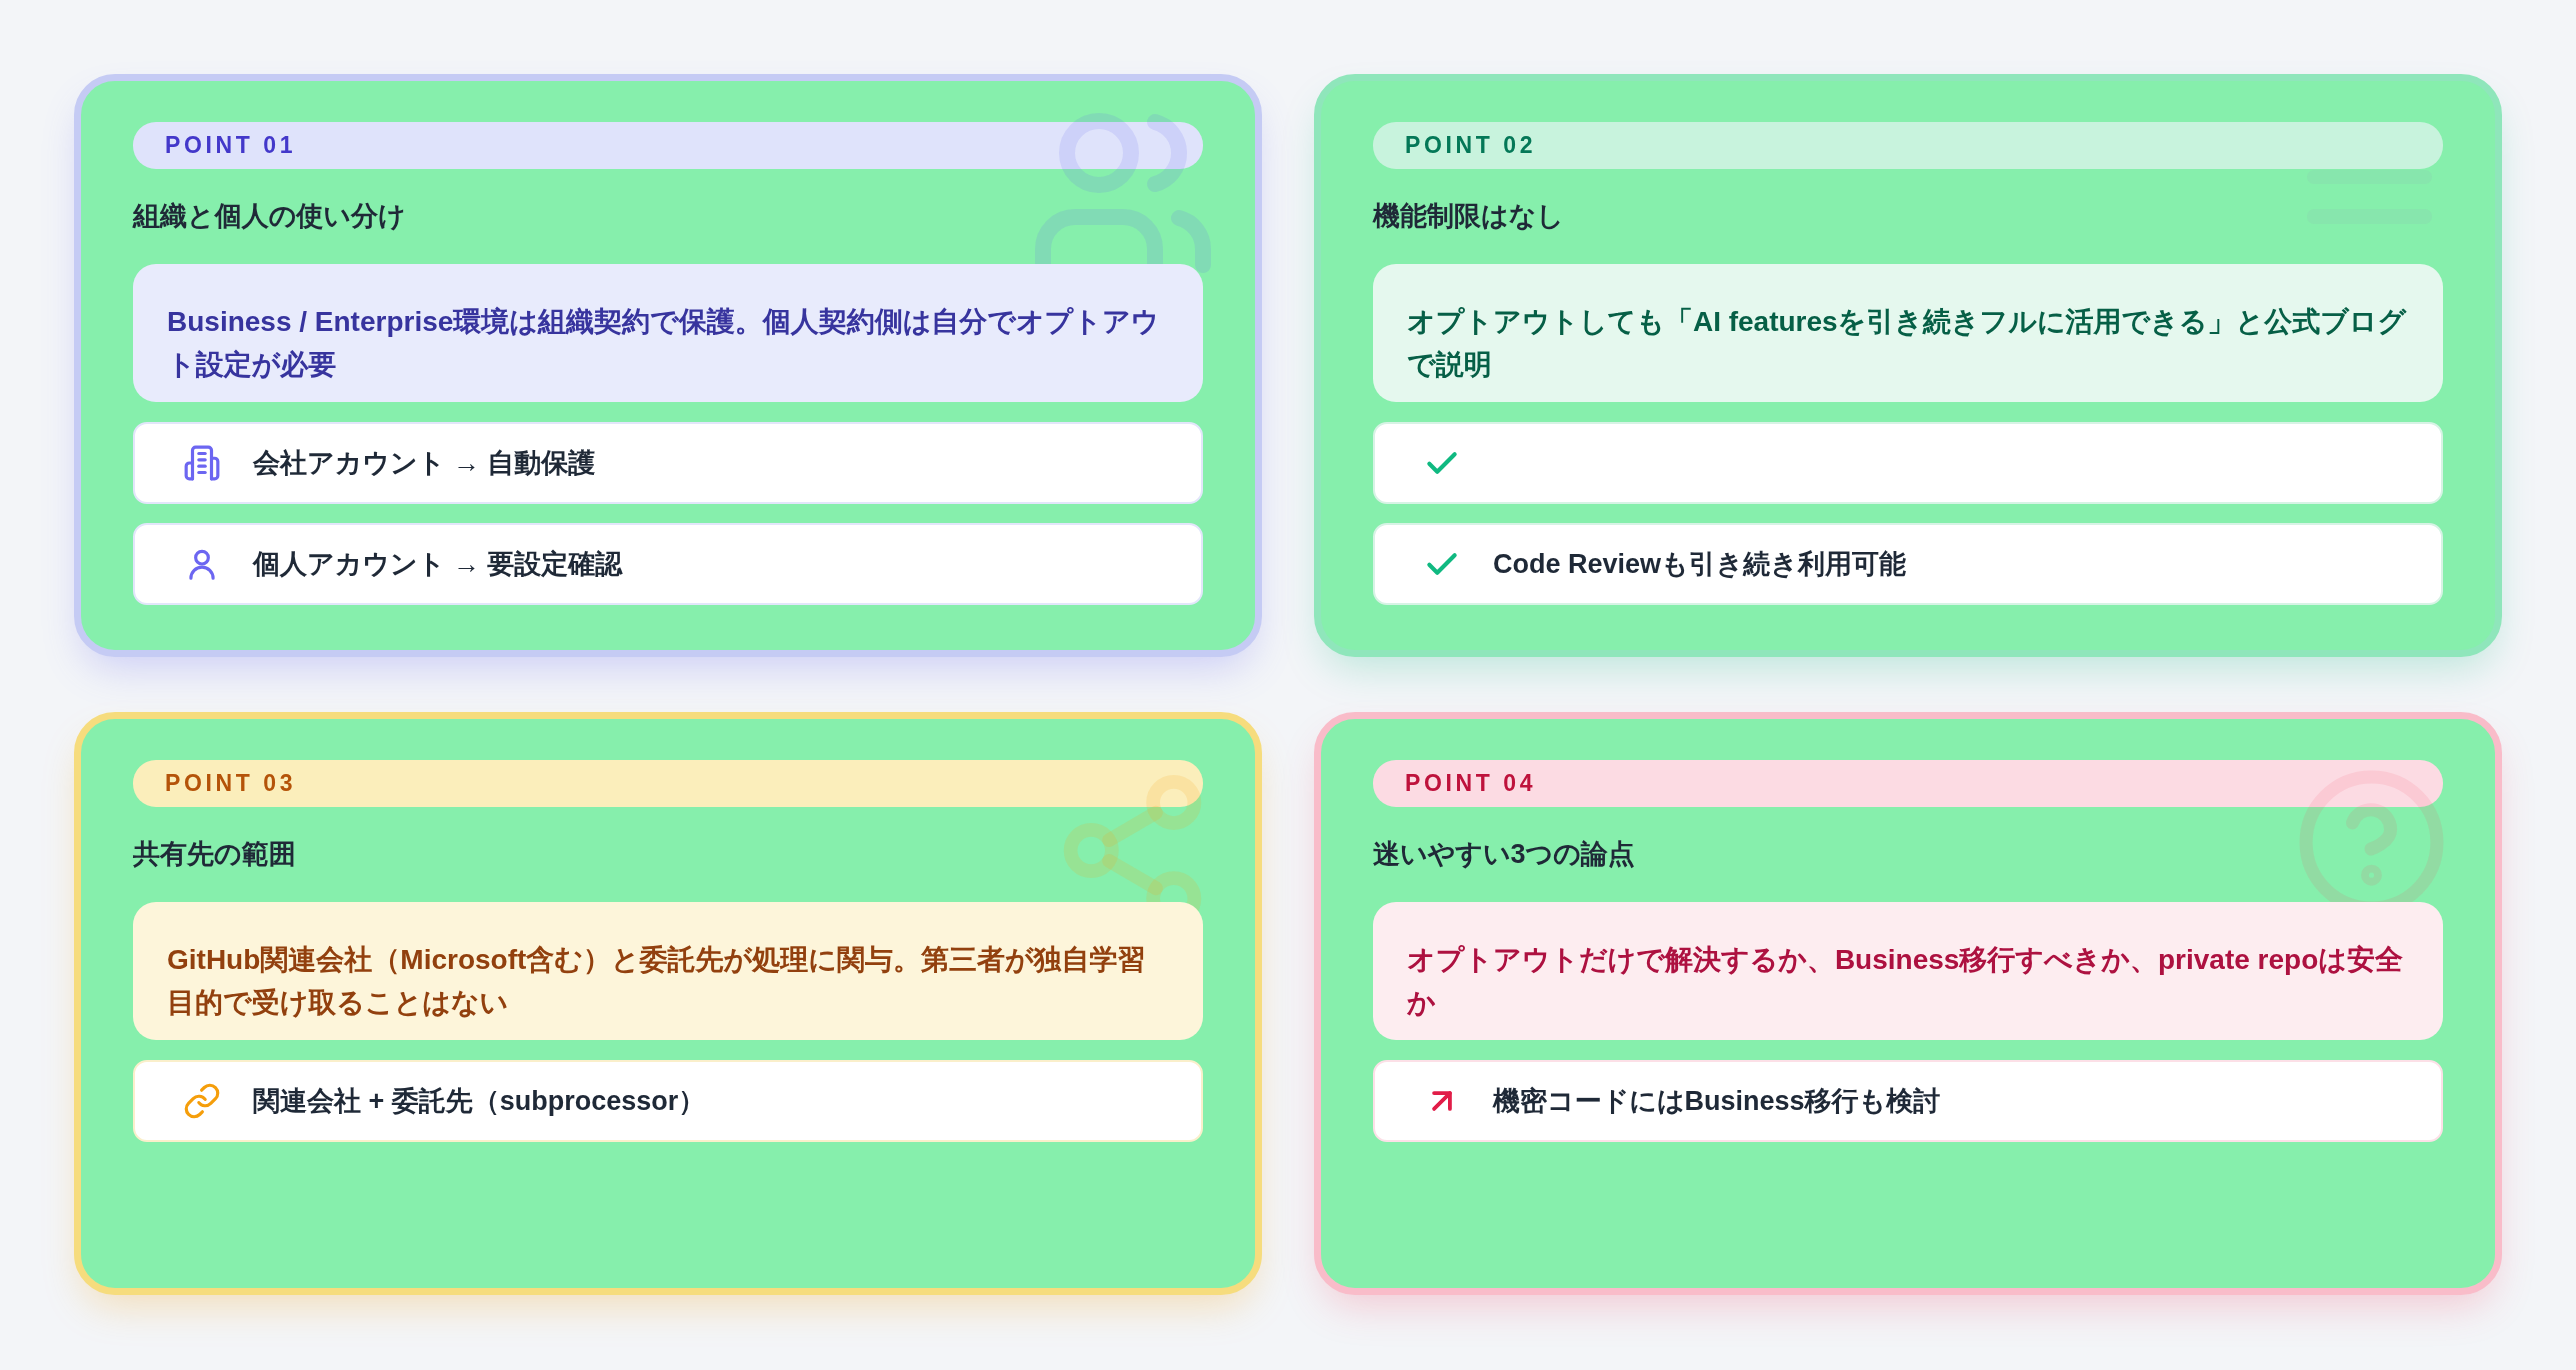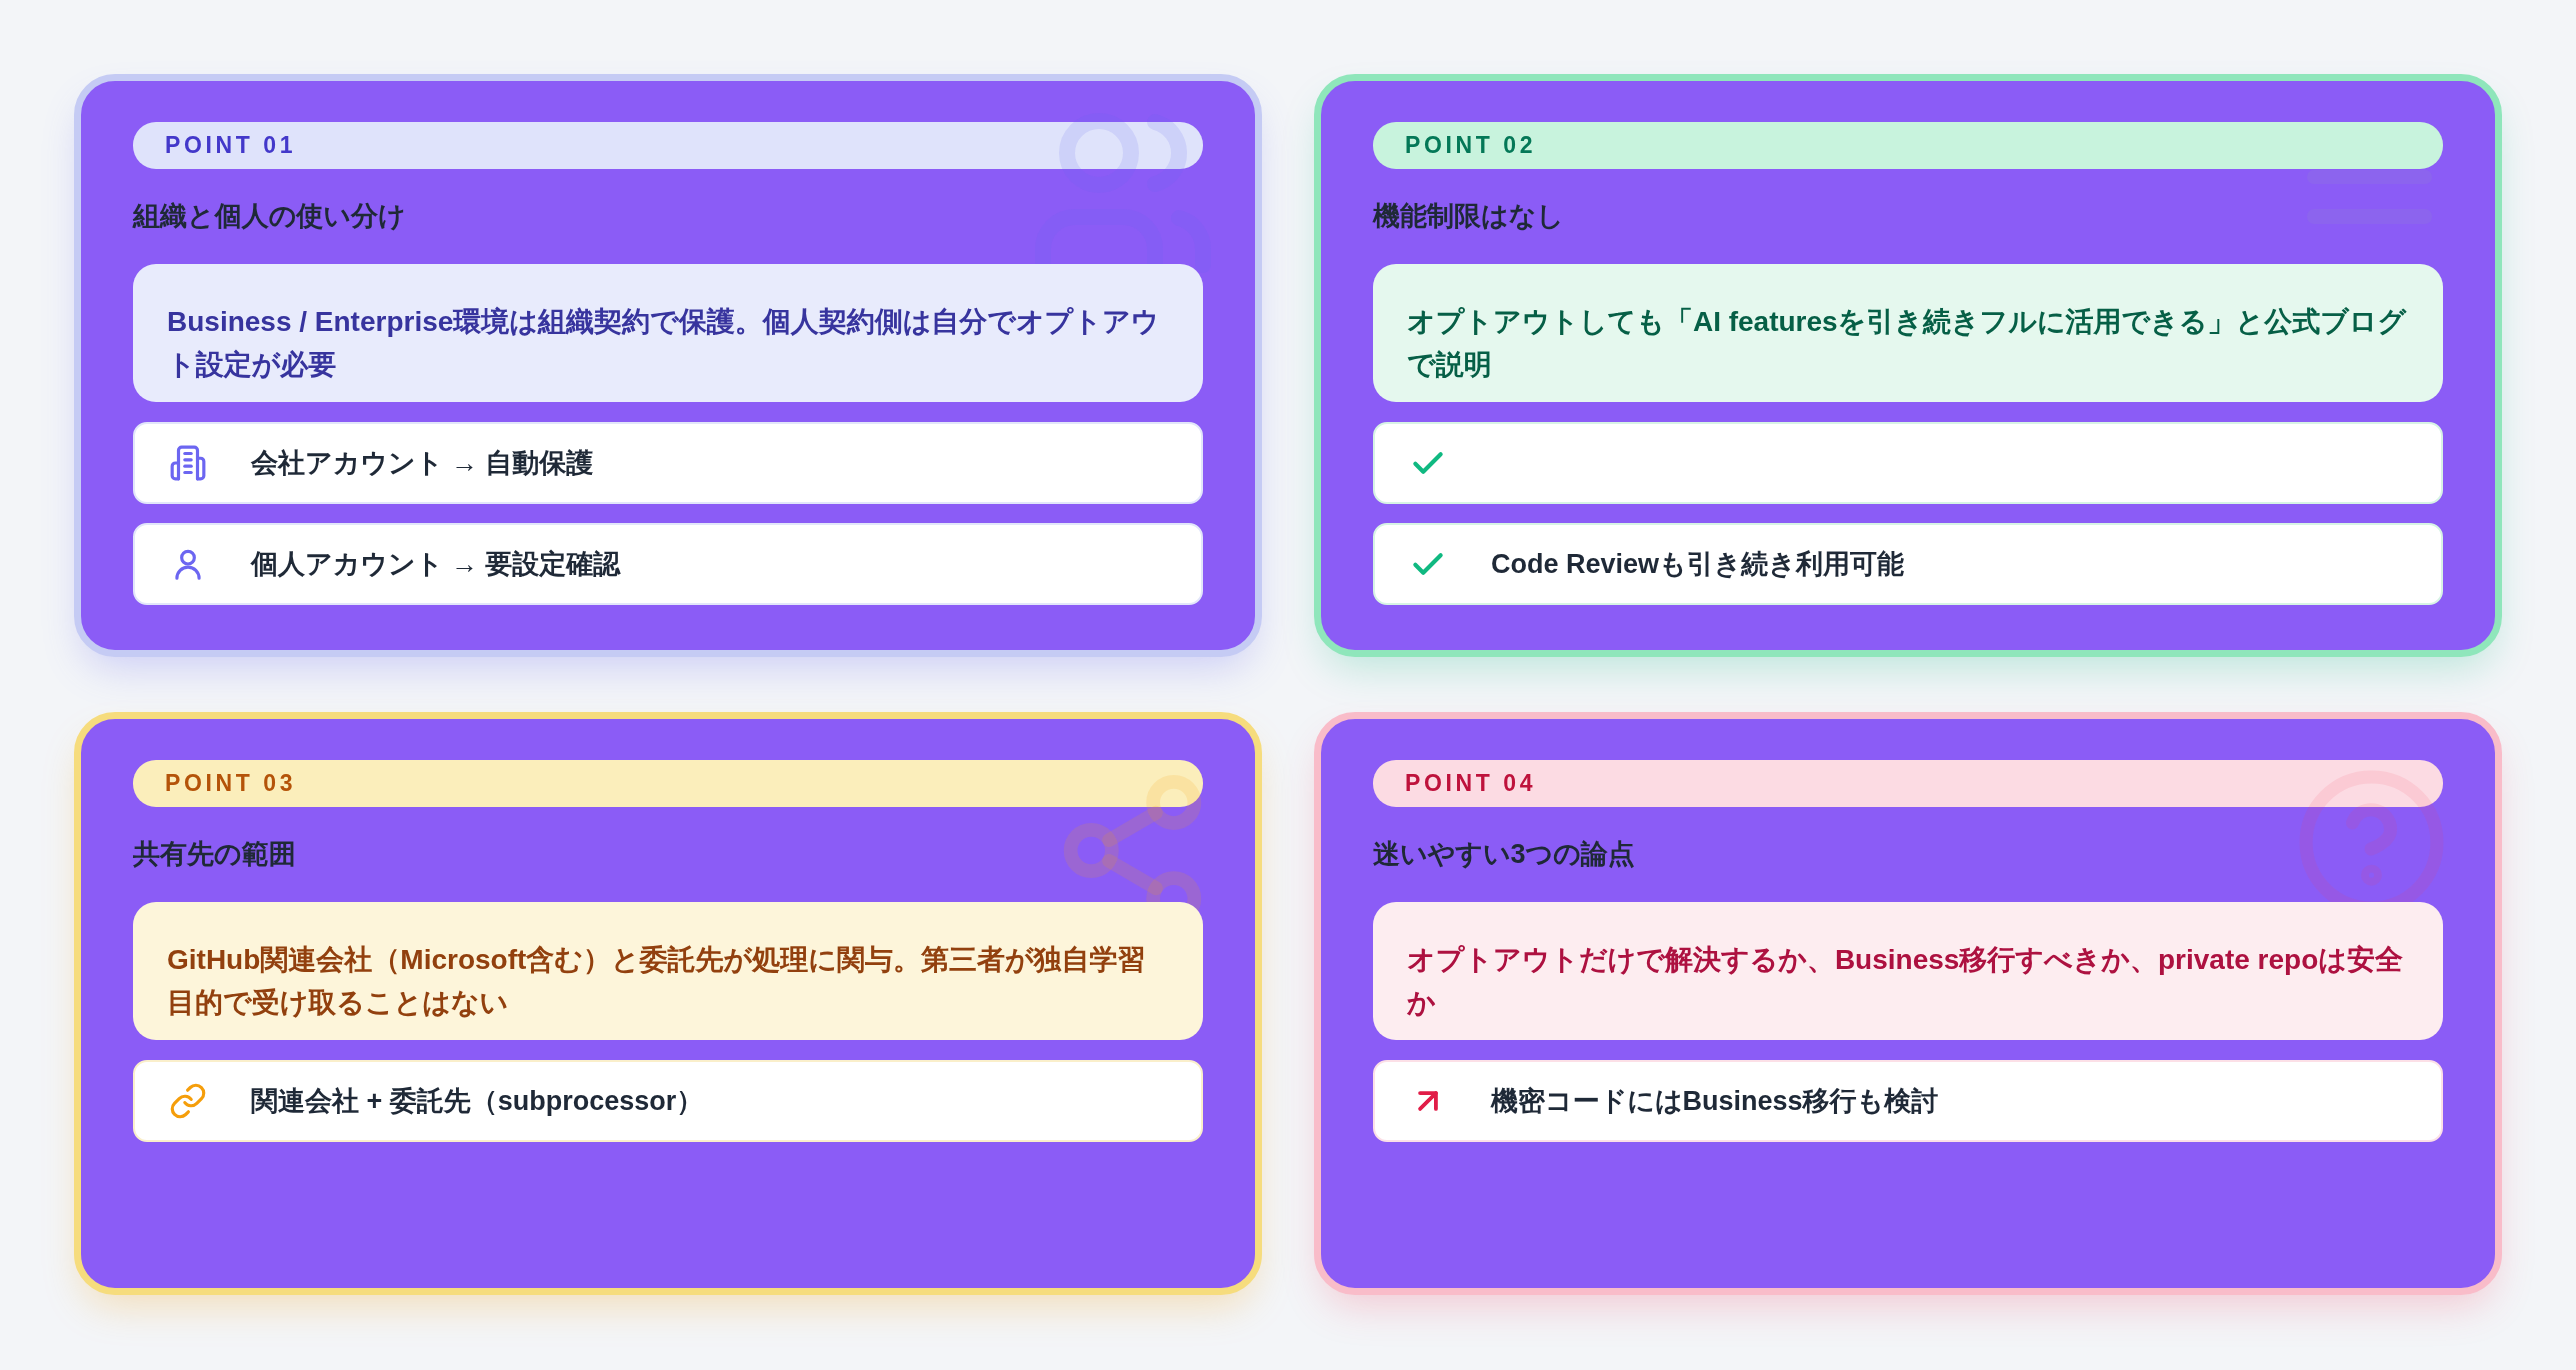--- a/index.html
+++ b/index.html
@@ -1,32 +1,32 @@
 <!DOCTYPE html>
 <html style="font-size:14.3px"><head>
 <meta charset="utf-8">
 <style>
   html,body{margin:0;padding:0;width:2576px;height:1370px;overflow:hidden;
     background:#f3f5f8;font-family:"Liberation Sans","DejaVu Sans",sans-serif;}
   .wrap{box-sizing:border-box;width:2576px;height:1370px;padding:74px;
     display:grid;grid-template-columns:1fr 1fr;grid-template-rows:583px 583px;gap:55px 52px;}
-  .card{position:relative;box-sizing:border-box;background:#8b5cf6;border-radius:41px;
+  .card{position:relative;box-sizing:border-box;background:#86efac;border-radius:41px;
     border:7.2px solid var(--border);padding:41px 52px;overflow:hidden;
     box-shadow:0 19.7px 40px -10.7px var(--shadow);}
   .badge{position:relative;z-index:0;height:47px;border-radius:23px;background:var(--badge-bg);
     display:flex;align-items:center;padding:0 32px;}
   .badge span{color:var(--badge-fg);font-size:23px;font-weight:800;letter-spacing:3.6px;}
   .title{position:relative;z-index:2;margin-top:30px;font-size:27px;line-height:1.3;
     font-weight:800;color:#1f2937;}
   .highlight{position:relative;z-index:2;margin-top:30px;background:var(--hl-bg);
     border-radius:23px;padding:36px 34px 8px;min-height:138px;box-sizing:border-box;}
   .highlight p{margin:0;color:var(--hl-fg);font-size:28px;font-weight:700;line-height:1.55;}
   .item{position:relative;z-index:2;height:82px;box-sizing:border-box;background:#fff;
     border:2.7px solid var(--item-border);border-radius:14px;display:flex;align-items:center;
-    gap:44px;padding:0 34px;margin-top:19.7px;}
+    gap:32px;padding:0 48px;margin-top:19.7px;}
   .item:first-of-type{margin-top:34px;}
   .item .label{color:#1f2937;font-size:27px;font-weight:700;}
   .item svg{width:38px;height:38px;flex:0 0 38px;stroke:var(--icon);stroke-width:2;
     fill:none;stroke-linecap:round;stroke-linejoin:round;}
   .watermark{position:absolute;z-index:1;pointer-events:none;}
   .watermark svg{stroke:var(--wm);stroke-width:2;fill:none;stroke-linecap:round;stroke-linejoin:round;}
   .wm-bars{position:absolute;z-index:1;top:89px;right:63px;pointer-events:none;
     display:flex;flex-direction:column;gap:25px;}
   .wm-bars i{display:block;width:125px;height:14.3px;border-radius:7.2px;background:rgba(148,163,184,0.12);}
   

